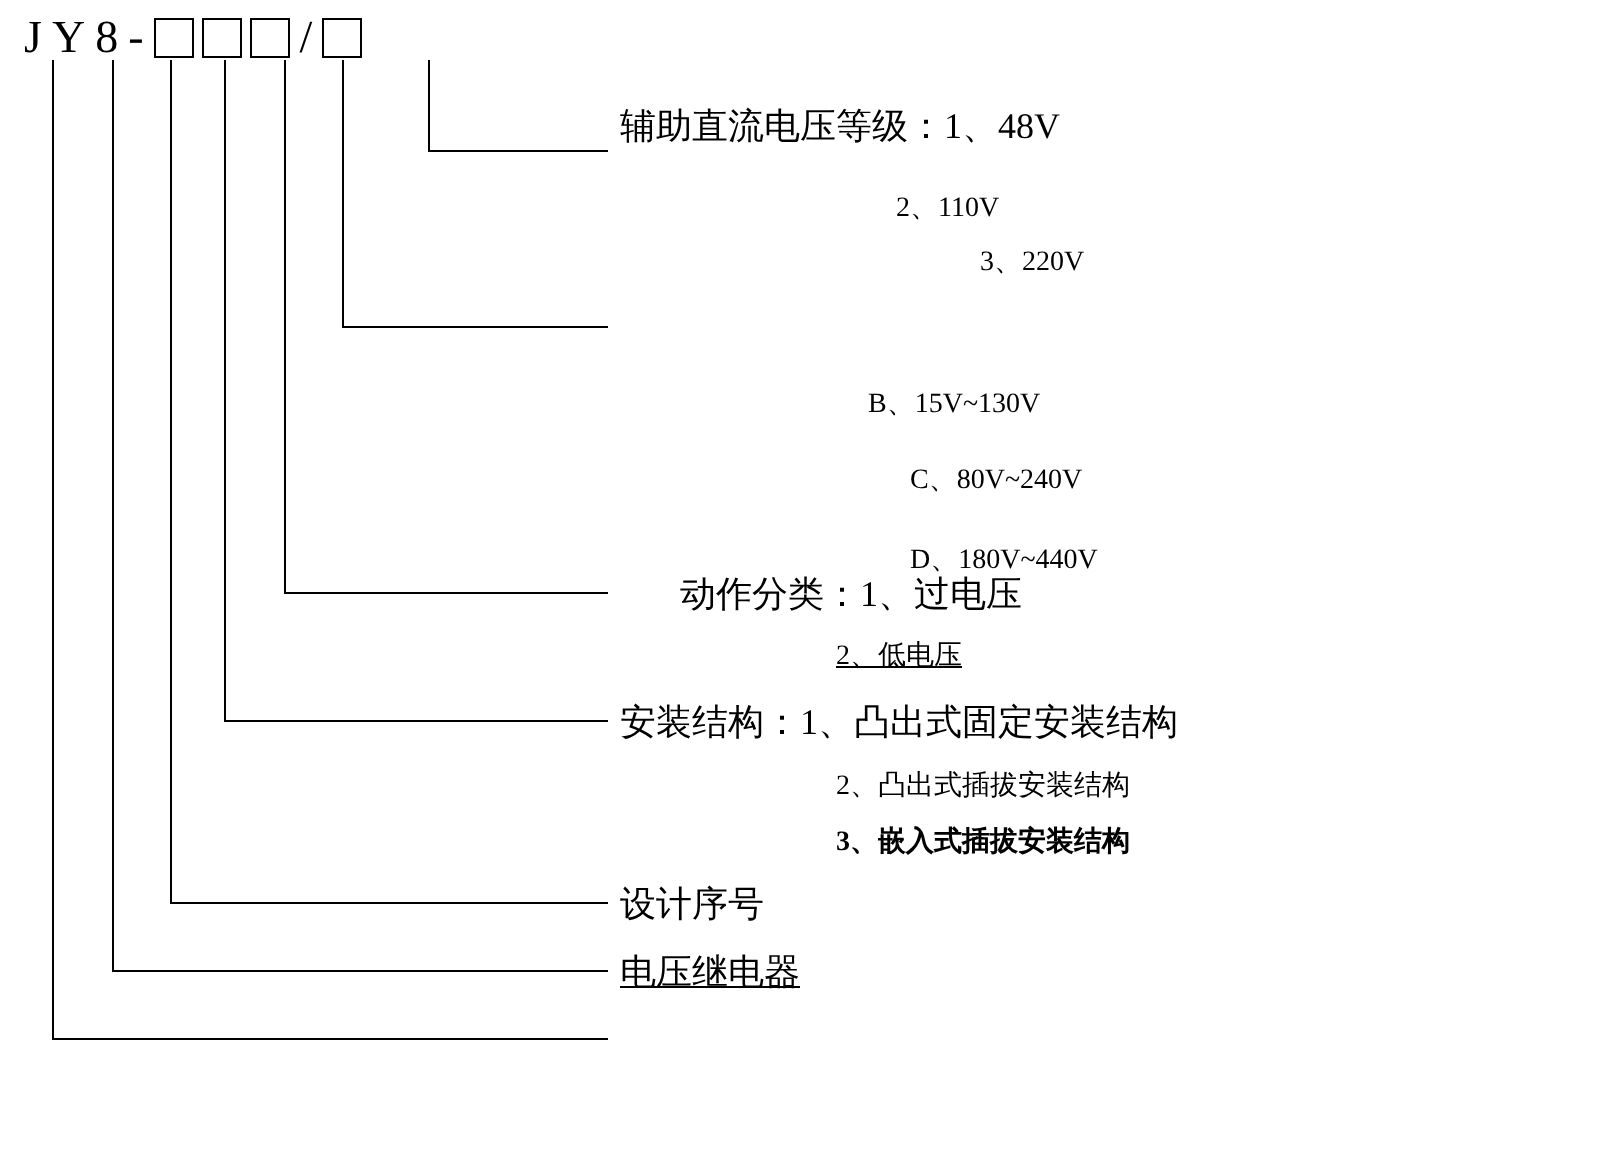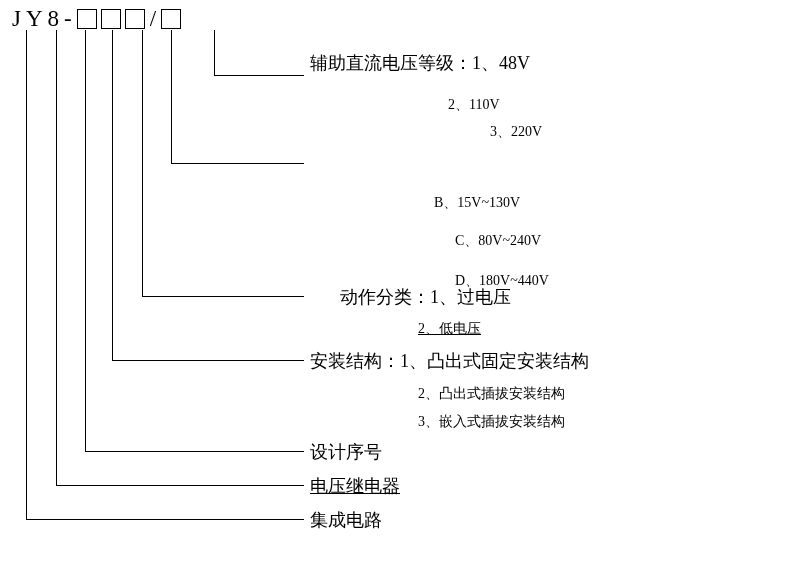--- a/index.html
+++ b/index.html
@@ -111,21 +111,20 @@
 
   <div class="label sub" style="left:434px; top:190px;">B、15V~130V</div>
   <div class="label sub" style="left:455px; top:228px;">C、80V~240V</div>
   <div class="label sub" style="left:455px; top:268px;">D、180V~440V</div>
 
   <div class="label" style="left:316px; top:284px;margin-left:24px;">动作分类：1、过电压</div>
   <div class="label sub" style="left:418px; top:316px;text-decoration:underline;">2、低电压</div>
 
   <div class="label" style="left:310px; top:348px;">安装结构：1、凸出式固定安装结构</div>
   <div class="label sub" style="left:418px; top:381px;">2、凸出式插拔安装结构</div>
-  <div class="label sub" style="left:418px; top:409px;">3、嵌入式插拔安装结构</div>
+  <div class="label sub" style="left:418px; top:409px;font-weight:bold;">3、嵌入式插拔安装结构</div>
 
   <div class="label" style="left:310px; top:439px;">设计序号</div>
 
   <div class="label" style="left:310px; top:473px;text-decoration:underline;">电压继电器</div>
 
-  <div class="label" style="left:310px; top:507px;">集成电路</div>
 
 </div>
 
 </body></html>

